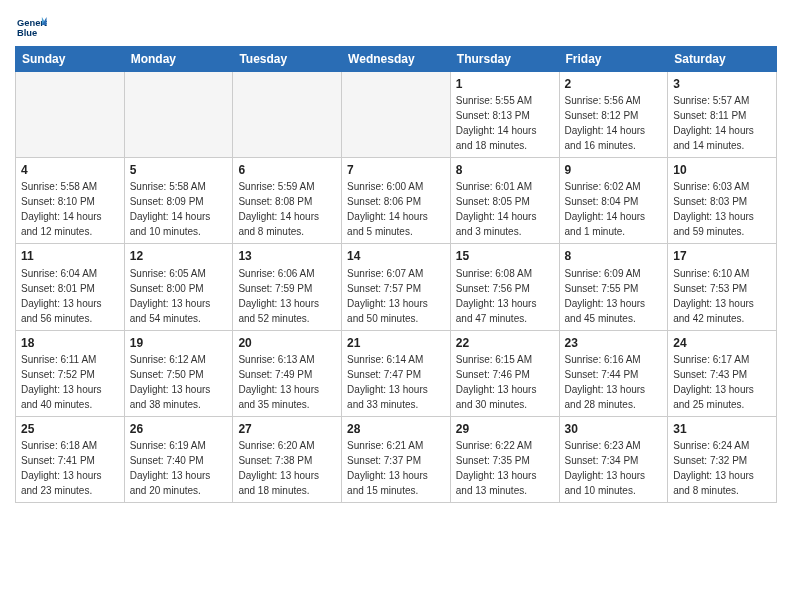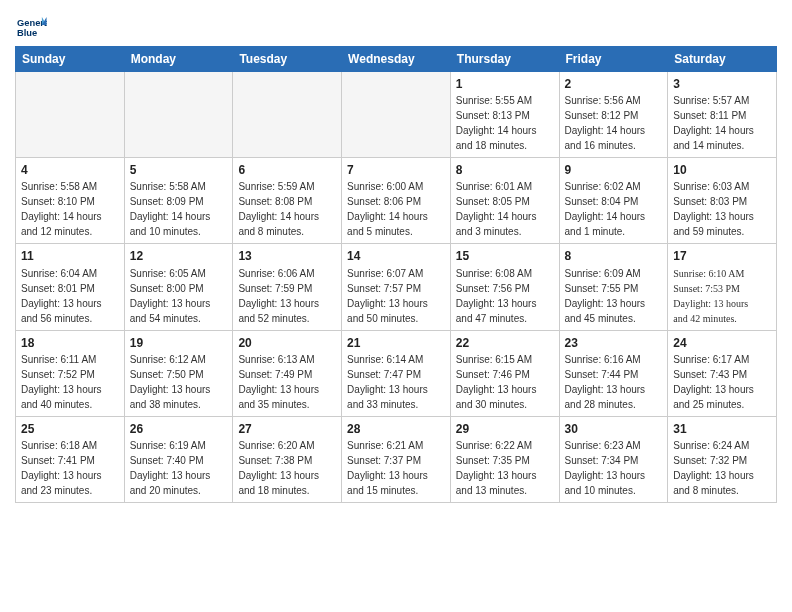--- a/index.html
+++ b/index.html
@@ -179,21 +179,21 @@
 Daylight: 13 hours
 and 50 minutes.</span></td>
         <td><span class="day-number">15</span><span class="day-info" style="white-space: pre-line;">Sunrise: 6:08 AM
 Sunset: 7:56 PM
 Daylight: 13 hours
 and 47 minutes.</span></td>
         <td><span class="day-number">8</span><span class="day-info" style="white-space: pre-line;">Sunrise: 6:09 AM
 Sunset: 7:55 PM
 Daylight: 13 hours
 and 45 minutes.</span></td>
-        <td><span class="day-number">17</span><span class="day-info" style="white-space: pre-line; font-family: Liberation Serif, serif;">Sunrise: 6:10 AM
+        <td><span class="day-number">17</span><span class="day-info" style="white-space: pre-line;">Sunrise: 6:10 AM
 Sunset: 7:53 PM
 Daylight: 13 hours
 and 42 minutes.</span></td>
       </tr>
       <tr>
         <td><span class="day-number">18</span><span class="day-info" style="white-space: pre-line; margin-top: 10px;">Sunrise: 6:11 AM
 Sunset: 7:52 PM
 Daylight: 13 hours
 and 40 minutes.</span></td>
         <td><span class="day-number">19</span><span class="day-info" style="white-space: pre-line;">Sunrise: 6:12 AM

